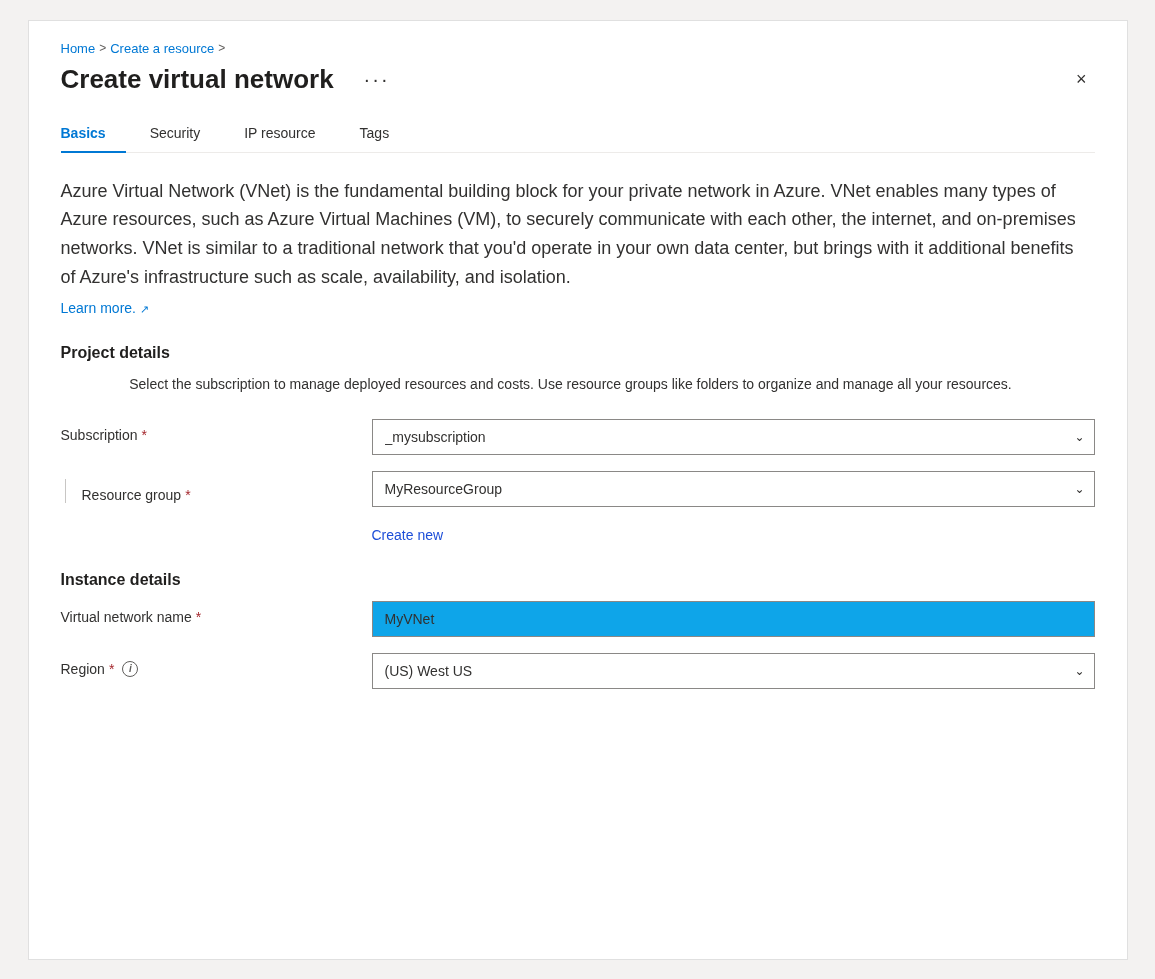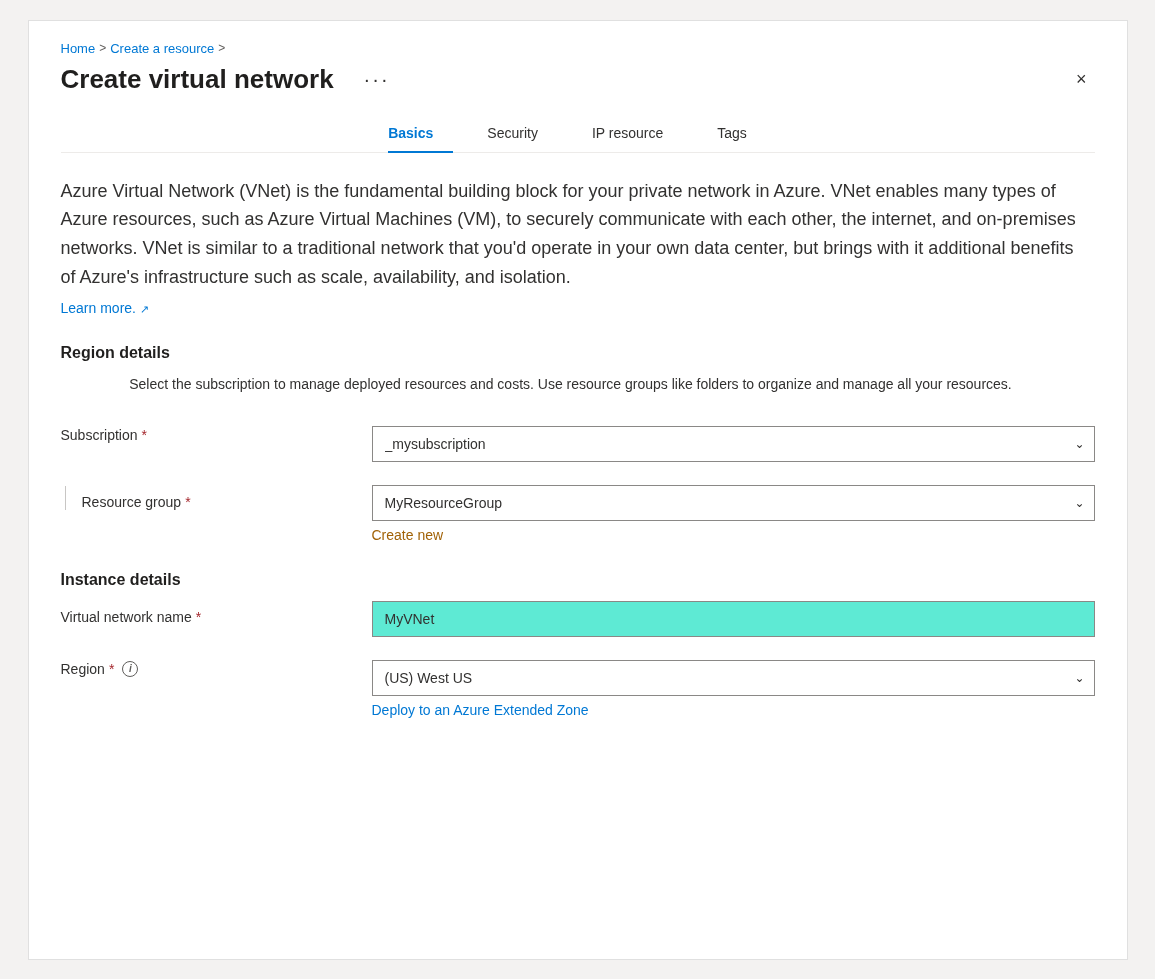--- a/index.html
+++ b/index.html
@@ -71,22 +71,21 @@
       background: none;
       border: none;
       padding: 4px 8px;
       border-radius: 2px;
     }
     
     .tabs {
       display: flex;
       border-bottom: 1px solid #edebe9;
       margin-bottom: 24px;
-      gap: 14px;
-      justify-content: center;
+      gap: 4px;
     }
     .tab {
       padding: 10px 20px;
       font-size: 14px;
       cursor: pointer;
       color: #323130;
       border-bottom: 2px solid transparent;
       margin-bottom: -1px;
       white-space: nowrap;
     }
@@ -165,21 +164,20 @@
       padding-top: 8px;
     }
     .form-control-col {
       flex: 1;
       display: flex;
       flex-direction: column;
     }
     .select-wrapper {
       position: relative;
       width: 100%;
-      margin-top: 7px;
     }
     .form-select {
       width: 100%;
       padding: 6px 32px 6px 12px;
       font-size: 14px;
       border: 1px solid #8a8886;
       background: #fff;
       color: #323130;
       appearance: none;
       cursor: pointer;
@@ -193,30 +191,30 @@
       transform: translateY(-50%);
       pointer-events: none;
       color: #323130;
       font-size: 12px;
     }
     .form-input {
       width: 100%;
       padding: 6px 12px;
       font-size: 14px;
       border: 1px solid #8a8886;
-      background: #5eead4;
+      background: #0ea5e9;
       color: #323130;
       height: 36px;
       outline: none;
     }
     .create-new-link {
-      color: #a16207;
+      color: #1d4ed8;
       font-size: 14px;
       text-decoration: none;
-      margin-top: 6px;
+      margin-top: 20px;
       cursor: pointer;
       display: inline-block;
     }
     .info-icon {
       display: inline-flex;
       align-items: center;
       justify-content: center;
       width: 16px;
       height: 16px;
       border-radius: 50%;
@@ -274,21 +272,21 @@
 
   <p class="description">Azure Virtual Network (VNet) is the fundamental building block for your private network in Azure. VNet enables many types of Azure resources, such as Azure Virtual Machines (VM), to securely communicate with each other, the internet, and on-premises networks. VNet is similar to a traditional network that you'd operate in your own data center, but brings with it additional benefits of Azure's infrastructure such as scale, availability, and isolation.</p>
   <div style="margin-top: 8px;">
     <a class="learn-more">
       <span>Learn more.</span>
       <span class="external-icon">↗</span>
     </a>
   </div>
 
   <div class="section">
-    <div class="section-title">Region details</div>
+    <div class="section-title">Project details</div>
     <div class="section-desc">Select the subscription to manage deployed resources and costs. Use resource groups like folders to organize and manage all your resources.</div>
 
     <div class="form-row">
       <div class="form-label-col">
         <div class="form-label">
           <span>Subscription</span>
           <span class="required">*</span>
         </div>
       </div>
       <div class="form-control-col">
@@ -345,18 +343,17 @@
           <span class="info-icon">i</span>
         </div>
       </div>
       <div class="form-control-col">
         <div class="select-wrapper">
           <select class="form-select">
             <option value="(US) West US">(US) West US</option>
           </select>
           <span class="chevron-icon">⌄</span>
         </div>
-        <a class="deploy-link">Deploy to an Azure Extended Zone</a>
       </div>
     </div>
   </div>
 
 </div>
 
 </body></html>

